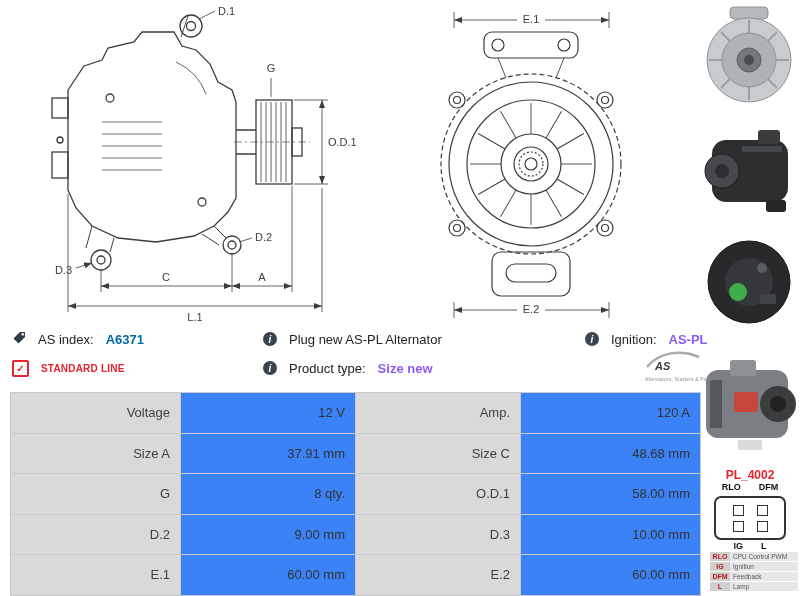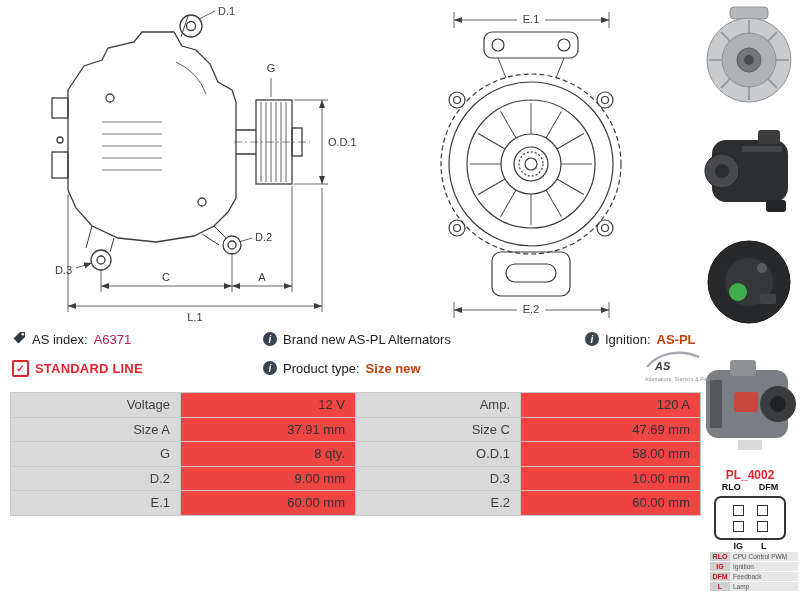--- a/index.html
+++ b/index.html
@@ -5,41 +5,41 @@
   html,body{margin:0;padding:0}
   body{
     width:800px;height:596px;position:relative;overflow:hidden;
     background:#ffffff;color:#3c3c3c;
     font-family:"Liberation Sans", sans-serif;
   }
   .abs{position:absolute}
   svg text{font-family:"Liberation Sans", sans-serif;font-size:11px;fill:#3c3c3c}
 
   
-  .info-item{position:absolute;display:flex;align-items:center;gap:6px;
+  .info-item{position:absolute;display:flex;align-items:center;gap:12px;
     font-size:13px;color:#222;white-space:nowrap;height:16px}
   .icon-info{width:14px;height:14px;border-radius:50%;background:#394450;color:#fff;
     font-size:10px;font-weight:bold;font-style:italic;display:flex;align-items:center;
     justify-content:center;flex:0 0 auto}
-  .idx{color:#be185d;font-weight:normal}
-  .bold{font-weight:bold;color:#c2410c}
-  .std{color:#e8232e;font-weight:bold;font-size:13px;letter-spacing:.2px}
+  .idx{color:#0369a1;font-weight:bold}
+  .bold{font-weight:bold;color:#8b5cf6}
+  .std{color:#e8232e;font-weight:bold;font-size:10px;letter-spacing:.2px}
   .chk{width:13px;height:13px;border:2px solid #e8232e;color:#e8232e;font-size:10px;
     font-weight:bold;display:flex;align-items:center;justify-content:center;border-radius:2px;flex:0 0 auto}
 
   
   .as-logo{position:absolute;left:645px;top:347px;width:56px;text-align:left}
   .as-logo-tag{font-size:5px;color:#8a8e92;letter-spacing:.2px;margin-top:-3px;white-space:nowrap}
 
   
   table.spec{position:absolute;left:10px;top:392px;width:690px;border-collapse:collapse;table-layout:fixed}
-  table.spec td{border:1px solid #c9c9c9;height:23.5px;font-size:13px;padding:0 10px;
+  table.spec td{border:1px solid #c9c9c9;height:23.5px;font-size:13px;padding:8px 10px;
     text-align:right;overflow:hidden;white-space:nowrap}
   td.lab{background:#d9d9d9;color:#3f3f3f}
-  td.val{background:#ef4444;color:#333}
+  td.val{background:#3b82f6;color:#333}
 
   
   .photo{position:absolute;left:700px;width:98px;background:#fff}
   .pl-name{position:absolute;left:700px;top:468px;width:100px;text-align:center;
     color:#e8232e;font-weight:bold;font-size:12px}
   .pin-row{position:absolute;left:700px;width:100px;display:flex;justify-content:center;
     gap:18px;font-size:9px;font-weight:bold;color:#111}
   .conn-box{position:absolute;left:714px;top:496px;width:72px;height:44px;
     border:2px solid #333;border-radius:7px;display:grid;grid-template-columns:1fr 1fr;
     align-items:center;justify-items:center;padding:4px 10px;box-sizing:border-box}
@@ -252,21 +252,21 @@
         <path d="M8 1 L13 1 L13 6 L6.5 12.5 L1.5 7.5 Z" fill="#2e3a46"></path>
         <circle cx="10.8" cy="3.2" r="1.3" fill="#fff"></circle>
       </svg>
   </span>
   <span>AS index:</span>
   <span class="idx">A6371</span>
 </div>
 
 <div class="info-item" style="left:263px;top:331px">
   <span class="icon-info">i</span>
-  <span>Brand new AS-PL Alternators</span>
+  <span>Plug new AS-PL Alternator</span>
 </div>
 
 <div class="info-item" style="left:585px;top:331px">
   <span class="icon-info">i</span>
   <span>Ignition:</span>
   <span class="bold">AS-PL</span>
 </div>
 
 <div class="info-item" style="left:12px;top:360px">
   <span class="chk">✓</span>
@@ -298,21 +298,21 @@
     <tr>
       <td class="lab">Voltage</td>
       <td class="val">12 V</td>
       <td class="lab">Amp.</td>
       <td class="val">120 A</td>
     </tr>
     <tr>
       <td class="lab">Size A</td>
       <td class="val">37.91 mm</td>
       <td class="lab">Size C</td>
-      <td class="val">47.69 mm</td>
+      <td class="val">48.68 mm</td>
     </tr>
     <tr>
       <td class="lab">G</td>
       <td class="val">8 qty.</td>
       <td class="lab">O.D.1</td>
       <td class="val">58.00 mm</td>
     </tr>
     <tr>
       <td class="lab">D.2</td>
       <td class="val">9.00 mm</td>

